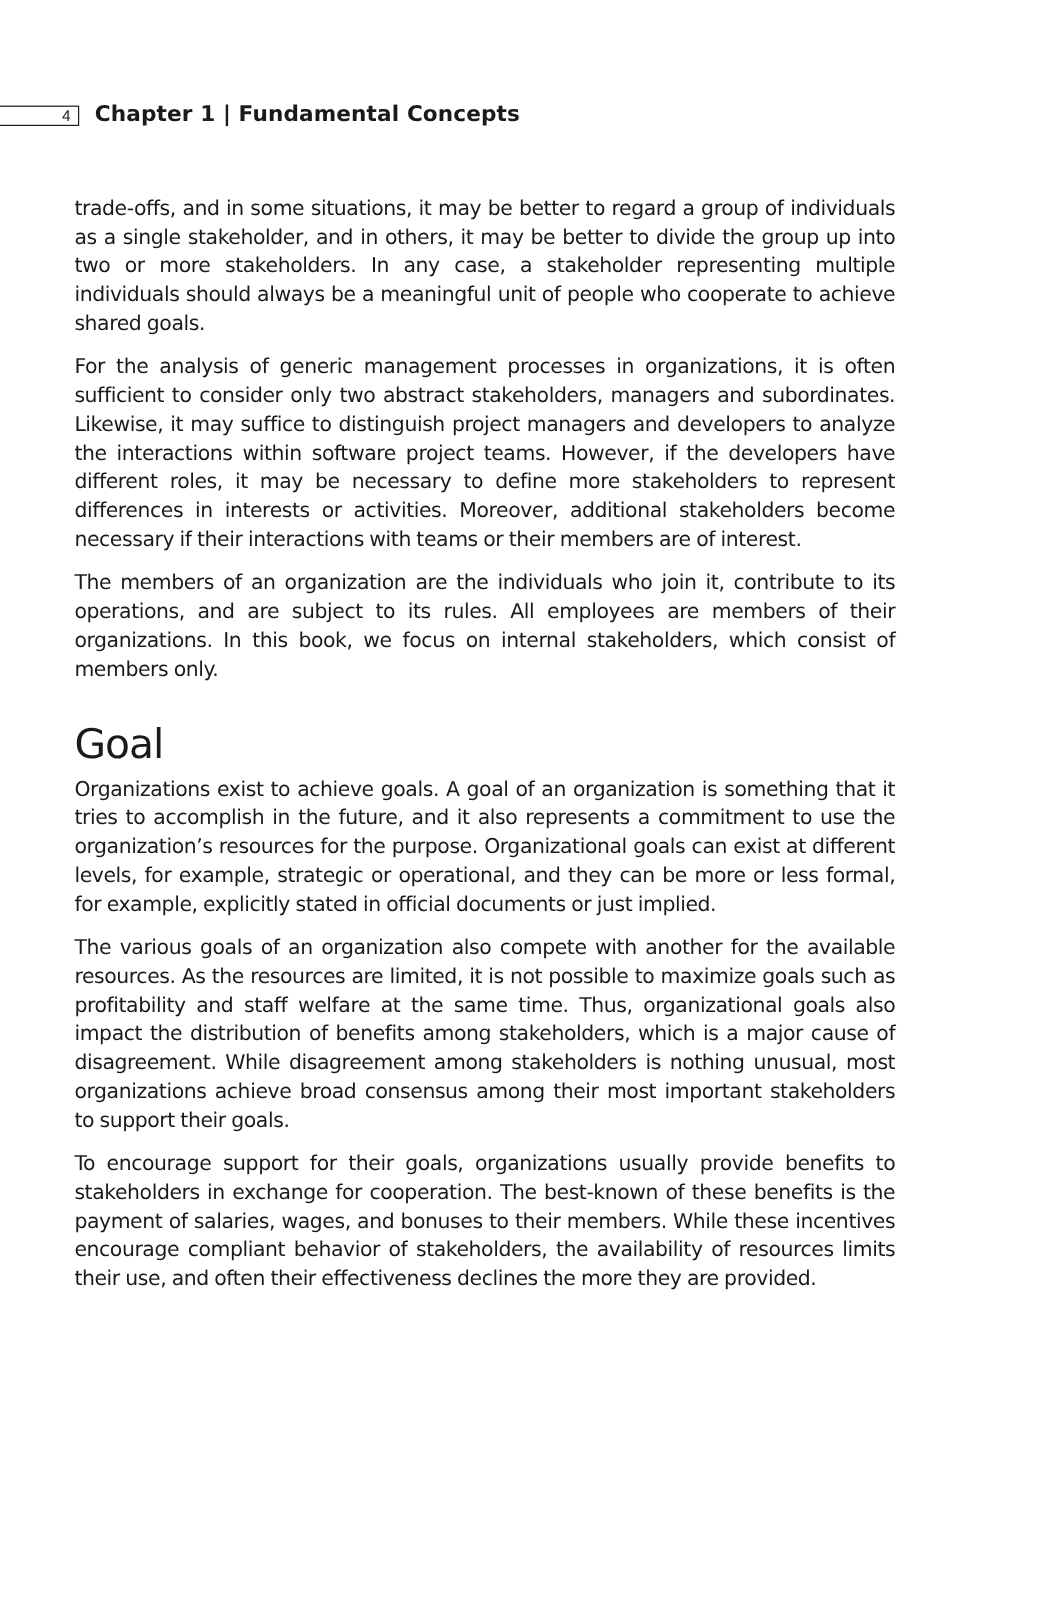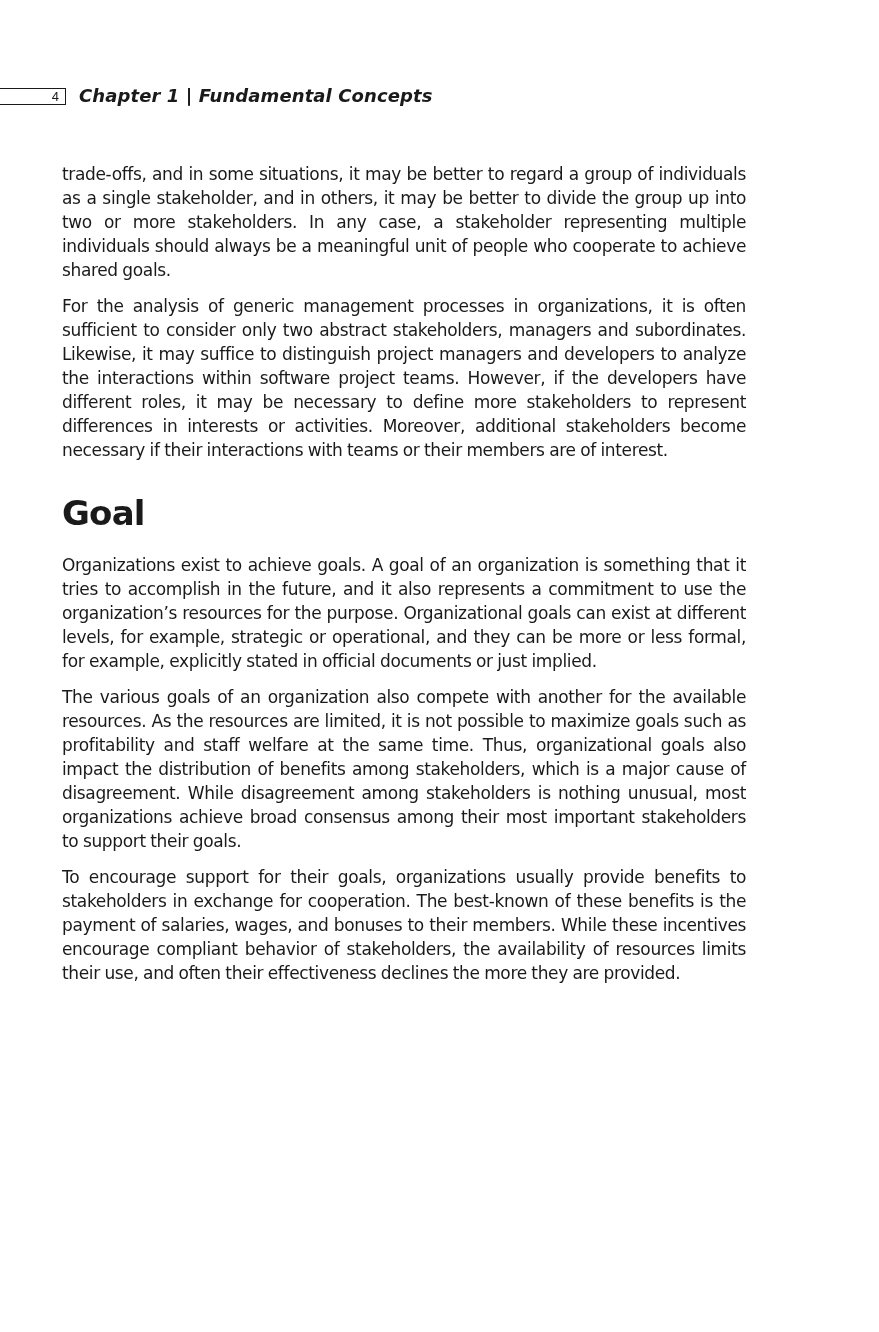--- a/index.html
+++ b/index.html
@@ -27,57 +27,57 @@
       padding-right: 6px;
       font-family: "Liberation Sans", sans-serif;
       font-size: 13px;
       line-height: 15px;
     }
     .running-head {
       position: absolute;
       left: 79px;
       top: 84px;
       font-family: "DejaVu Sans", sans-serif;
-      font-style: italic;
       font-weight: bold;
       font-size: 18px;
       line-height: 24px;
       letter-spacing: 0.1px;
     }
     .content {
       position: absolute;
       left: 62px;
       top: 162px;
       width: 684px;
     }
     .para {
       margin: 0 0 12px 0;
       font-size: 17px;
       line-height: 24px;
       text-align: justify;
       letter-spacing: -0.35px;
       word-spacing: -0.5px;
     }
     .section-heading {
-      margin: 30px 0 19px 0;
+      margin: 30px 0 4px 0;
       font-family: "DejaVu Sans", sans-serif;
-      font-weight: bold;
+      font-weight: normal;
       font-size: 34px;
       line-height: 42px;
       letter-spacing: -0.8px;
     }
   </style>
 </head>
 <body>
 
 <div class="page-number-box">4</div>
 <div class="running-head">Chapter 1 | Fundamental Concepts</div>
 
 <div class="content">
   <p class="para">trade-offs, and in some situations, it may be better to regard a group of individuals as a single stakeholder, and in others, it may be better to divide the group up into two or more stakeholders. In any case, a stakeholder representing multiple individuals should always be a meaningful unit of people who cooperate to achieve shared goals.</p>
   <p class="para">For the analysis of generic management processes in organizations, it is often sufficient to consider only two abstract stakeholders, managers and subordinates. Likewise, it may suffice to distinguish project managers and developers to analyze the interactions within software project teams. However, if the developers have different roles, it may be necessary to define more stakeholders to represent differences in interests or activities. Moreover, additional stakeholders become necessary if their interactions with teams or their members are of interest.</p>
+  <p class="para">The members of an organization are the individuals who join it, contribute to its operations, and are subject to its rules. All employees are members of their organizations. In this book, we focus on internal stakeholders, which consist of members only.</p>
 
   <h2 class="section-heading">Goal</h2>
 
   <p class="para">Organizations exist to achieve goals. A goal of an organization is something that it tries to accomplish in the future, and it also represents a commitment to use the organization’s resources for the purpose. Organizational goals can exist at different levels, for example, strategic or operational, and they can be more or less formal, for example, explicitly stated in official documents or just implied.</p>
   <p class="para">The various goals of an organization also compete with another for the available resources. As the resources are limited, it is not possible to maximize goals such as profitability and staff welfare at the same time. Thus, organizational goals also impact the distribution of benefits among stakeholders, which is a major cause of disagreement. While disagreement among stakeholders is nothing unusual, most organizations achieve broad consensus among their most important stakeholders to support their goals.</p>
   <p class="para">To encourage support for their goals, organizations usually provide benefits to stakeholders in exchange for cooperation. The best-known of these benefits is the payment of salaries, wages, and bonuses to their members. While these incentives encourage compliant behavior of stakeholders, the availability of resources limits their use, and often their effectiveness declines the more they are provided.</p>
 </div>
 
 </body></html>

